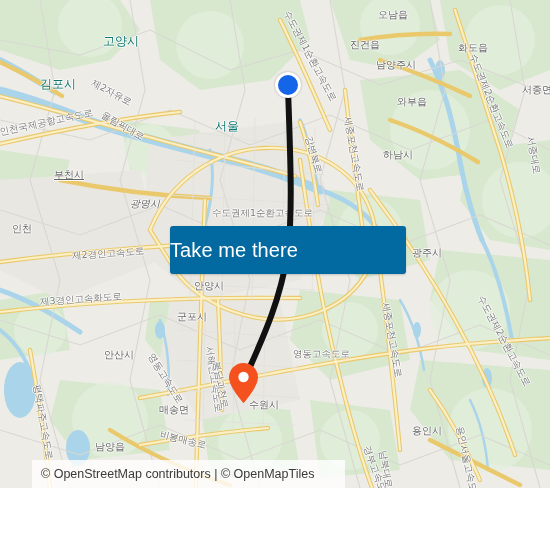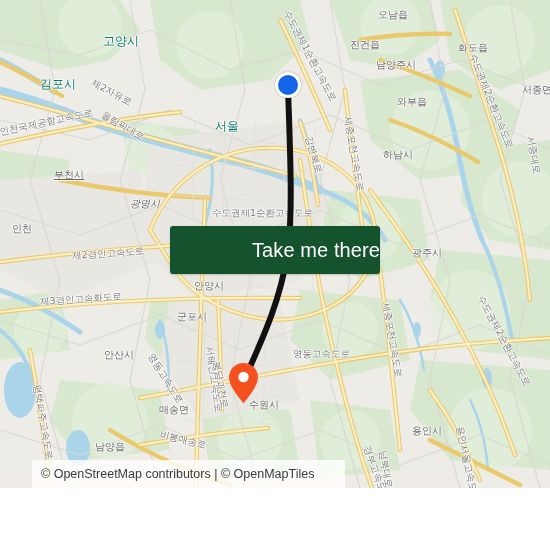--- a/index.html
+++ b/index.html
@@ -39,23 +39,23 @@
   .marker-origin{
     position:absolute;width:26px;height:26px;left:275px;top:72px;
     border-radius:50%;background:#1565e8;border:3px solid #ffffff;
     box-sizing:border-box;
     box-shadow:0 0 2px rgba(0,0,0,.35);
   }
   .marker-dest{position:absolute;left:228px;top:362px;width:31px;height:42px;}
 
   
   .cta{
-    position:absolute;left:170px;top:226px;width:210px;height:48px;
-    background:#14532d;border:none;border-radius:3px;
-    color:#ffffff;font-size:20px;line-height:48px;text-align:right;
+    position:absolute;left:170px;top:226px;width:236px;height:48px;
+    background:#0369a1;border:none;border-radius:3px;
+    color:#ffffff;font-size:20px;line-height:48px;text-align:left;
     font-family:"Liberation Sans","DejaVu Sans",sans-serif;
     letter-spacing:.1px;cursor:pointer;padding:0;
     box-shadow:0 1px 2px rgba(0,0,0,.18);
   }
 
   
   .attrib{
     position:absolute;left:0;bottom:0;height:28px;width:313px;
     background:rgba(255,255,255,.80);
     display:flex;align-items:center;margin-left:32px;

